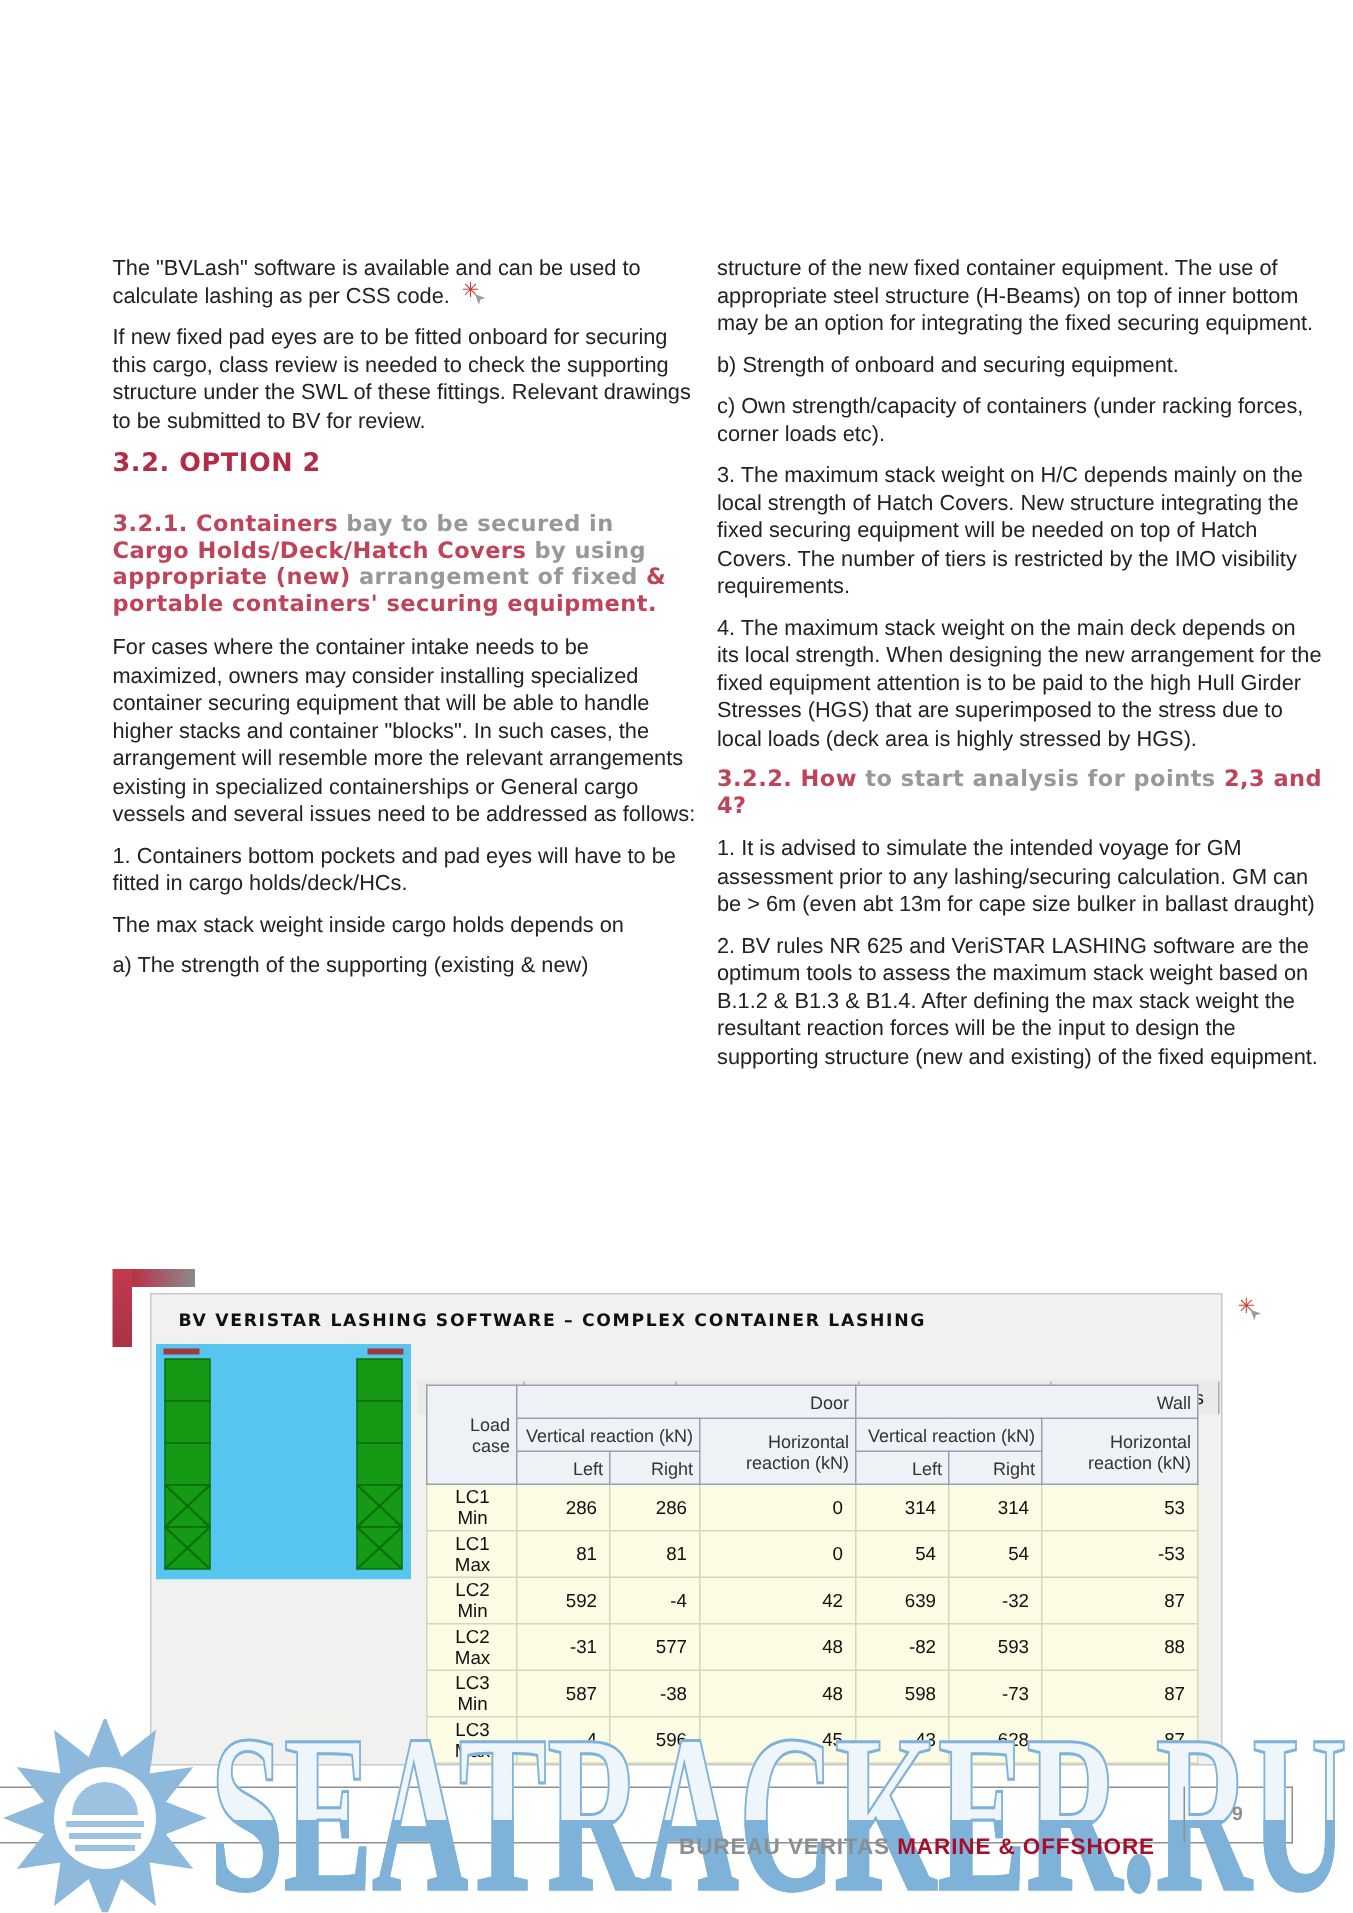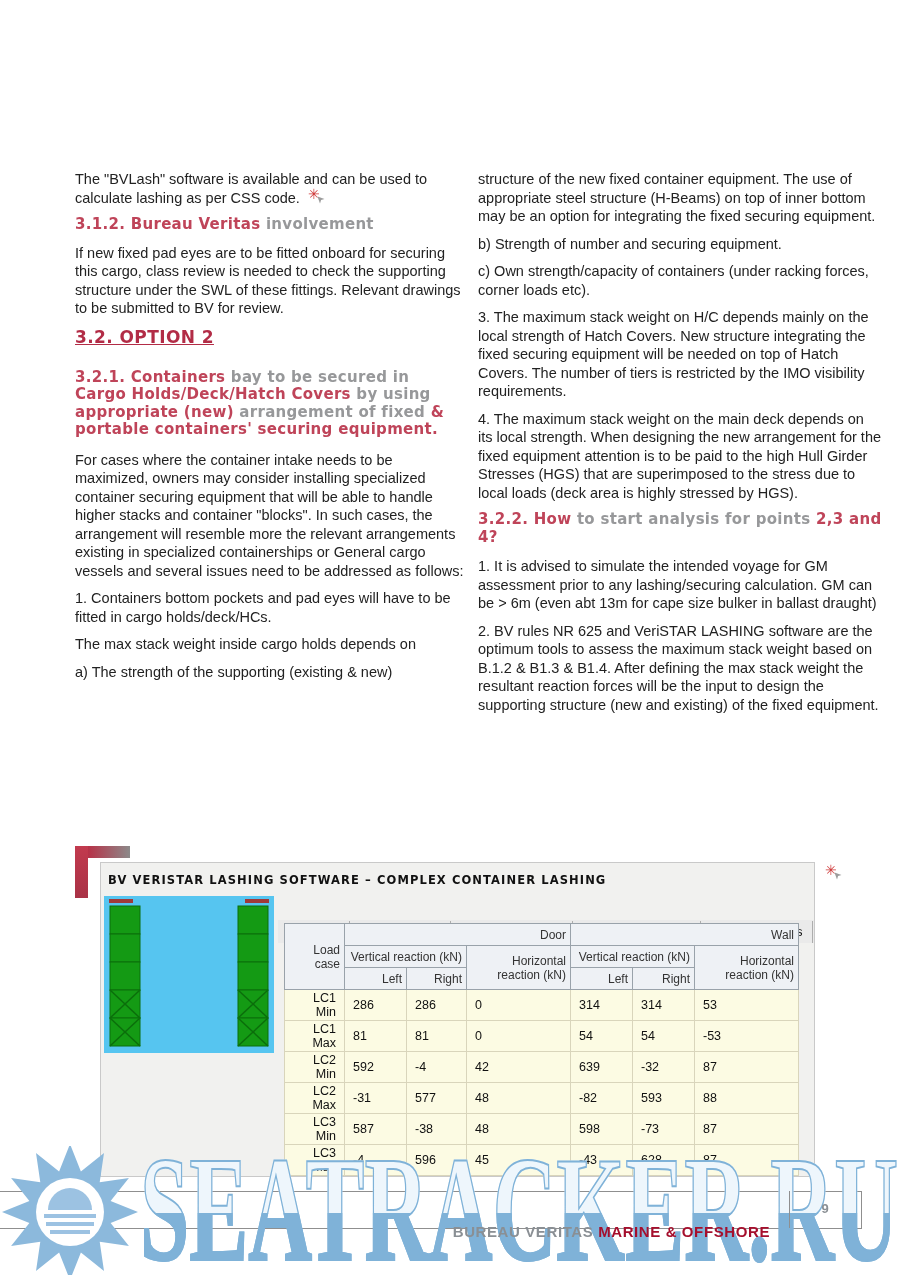--- a/index.html
+++ b/index.html
@@ -9,53 +9,53 @@
   .col{position:absolute;top:170px;}
   .col-left{left:75px;width:389px;}
   .col-right{left:478px;width:404px;}
   p.para{margin:0 0 9px 0;font-size:14.5px;line-height:18.5px;color:#222;}
   .mb-19{margin-bottom:19px}.mb-28{margin-bottom:28px}.mb-32{margin-bottom:32px}
   .ind{margin-left:22px;}
   .h-sub{font-family:"DejaVu Sans","Liberation Sans",sans-serif;font-weight:bold;
          font-size:15px;line-height:17.5px;letter-spacing:.3px;margin:0 0 10px 0;}
   .hr{color:#bf4459}.hg{color:#97989a}
   .h-section{font-family:"DejaVu Sans","Liberation Sans",sans-serif;font-weight:bold;
-             color:#b22c46;font-size:17px;letter-spacing:.4px;margin:6px 0 22px 0;text-decoration:underline;}
+             color:#b22c46;font-size:17px;letter-spacing:.4px;margin:6px 0 22px 0;}
   .mb-11{margin-bottom:11px}.mb-12{margin-bottom:12px}
   
   .click-icon{position:relative;display:inline-block;width:18px;height:16px;vertical-align:-3px;margin-left:8px;}
   .click-icon .star{position:absolute;left:0;top:-3px;color:#cf3a3a;font-size:14px;line-height:14px;}
   .click-icon .ptr{position:absolute;left:8px;top:4px;color:#9c9c9c;font-size:10px;line-height:10px;
                    display:inline-block;transform:rotate(-135deg);}
   .fig-click{position:absolute;left:817px;top:866px;}
   
   .cm-v{position:absolute;left:75px;top:846px;width:13px;height:52px;
         background:linear-gradient(180deg,#c23a4e,#a93246);}
   .cm-h{position:absolute;left:88px;top:846px;width:42px;height:12px;
         background:linear-gradient(90deg,#b73248,#8c8a8a);}
   .figure{position:absolute;left:100px;top:862px;width:713px;height:313px;
           background:#f1f1ef;border:1px solid #c9c9c9;overflow:hidden;}
-  .fig-title{position:absolute;left:7px;top:10px;font-family:"DejaVu Sans","Liberation Sans",sans-serif;
+  .fig-title{position:absolute;left:18px;top:10px;font-family:"DejaVu Sans","Liberation Sans",sans-serif;
              font-weight:bold;font-size:11.5px;letter-spacing:1.1px;color:#111;}
   .diagram{position:absolute;left:3px;top:33px;width:170px;height:157px;}
   .tabbar{position:absolute;left:177px;top:37px;width:536px;height:23px;background:#eaeaea;
           display:flex;align-items:center;overflow:hidden;white-space:nowrap;margin-top:20px;}
   .tab{padding:0 9px;border-right:1px solid #adadad;font-size:12.5px;color:#111;line-height:22px;
        display:flex;align-items:center;}
   .vicon{display:inline-block;width:13px;height:13px;border:1.5px solid #4a4a4a;border-radius:50%;
          color:#169a16;font-weight:bold;font-size:9px;line-height:12px;text-align:center;
          margin-right:6px;background:#fff;flex:none;}
   
   .rtable{position:absolute;left:183px;top:60px;border-collapse:collapse;table-layout:fixed;
           border:1px solid #99a2aa;}
   .rtable th{background:#eef1f5;border:1px solid #99a2aa;font-weight:normal;font-size:12px;
              color:#333;padding:1px 4px;text-align:right;height:19px;}
   .rtable td{background:#fcfbe3;border:1px solid #d9d5bb;font-size:12.5px;color:#111;
-             padding:1px 8px;height:19px;}
-  .rtable td.rl{text-align:right;padding-left:9px;}
+             padding:1px 8px;text-align:right;height:19px;}
+  .rtable td.rl{text-align:center;padding-left:9px;}
   
   .footer-rule{position:absolute;left:0;top:1191px;width:861px;height:36px;z-index:30;
                border-top:1px solid #8f8f8f;border-bottom:1px solid #8f8f8f;border-right:1px solid #8f8f8f;}
   .footer-divider{position:absolute;left:789px;top:1191px;width:1px;height:37px;background:#8f8f8f;z-index:50;}
   .footer-brand{position:absolute;right:132px;top:1223px;z-index:50;font-weight:bold;font-size:15px;
                 letter-spacing:.6px;white-space:nowrap;}
   .fb-gray{color:#8a8f94}.fb-red{color:#a50f2d}
   .page-num{position:absolute;left:789px;top:1201px;width:72px;text-align:center;z-index:50;
             font-weight:bold;font-size:13px;color:#8a8f94;}
   
@@ -72,37 +72,36 @@
   }
 </style>
 </head>
 <body>
 
 <div class="page">
 
   <div class="col col-left">
     <p class="para mb-19"><span>The "BVLash" software is available and can be used to calculate lashing as per CSS code.</span><span class="click-icon"><span class="star">✳</span><span class="ptr">➤</span></span></p>
 
-    <h3 class="h-sub"><span class="hr">3.1.2. Bureau Veritas </span><span class="hg">involvement</span></h3>
 
     <p class="para mb-28">If new fixed pad eyes are to be fitted onboard for securing this cargo, class review is needed to check the supporting structure under the SWL of these fittings. Relevant drawings to be submitted to BV for review.</p>
 
     <h2 class="h-section">3.2. OPTION 2</h2>
 
     <h3 class="h-sub mb-12"><span class="hr">3.2.1. Containers </span><span class="hg">bay to be secured in </span><span class="hr">Cargo Holds/Deck/Hatch Covers </span><span class="hg">by using </span><span class="hr">appropriate (new) </span><span class="hg">arrangement of fixed </span><span class="hr">&amp; portable containers' securing equipment.</span></h3>
 
     <p class="para">For cases where the container intake needs to be maximized, owners may consider installing specialized container securing equipment that will be able to handle higher stacks and container "blocks". In such cases, the arrangement will resemble more the relevant arrangements existing in specialized containerships or General cargo vessels and several issues need to be addressed as follows:</p>
     <p class="para ind">1. Containers bottom pockets and pad eyes will have to be fitted in cargo holds/deck/HCs.</p>
     <p class="para ind">The max stack weight inside cargo holds depends on</p>
     <p class="para ind">a) The strength of the supporting (existing &amp; new)</p>
   </div>
 
   <div class="col col-right">
     <p class="para ind">structure of the new fixed container equipment. The use of appropriate steel structure (H-Beams) on top of inner bottom may be an option for integrating the fixed securing equipment.</p>
-    <p class="para ind">b) Strength of number and securing equipment.</p>
+    <p class="para ind">b) Strength of onboard and securing equipment.</p>
     <p class="para ind">c) Own strength/capacity of containers (under racking forces, corner loads etc).</p>
     <p class="para ind">3. The maximum stack weight on H/C depends mainly on the local strength of Hatch Covers. New structure integrating the fixed securing equipment will be needed on top of Hatch Covers. The number of tiers is restricted by the IMO visibility requirements.</p>
     <p class="para ind mb-32">4. The maximum stack weight on the main deck depends on its local strength. When designing the new arrangement for the fixed equipment attention is to be paid to the high Hull Girder Stresses (HGS) that are superimposed to the stress due to local loads (deck area is highly stressed by HGS).</p>
 
     <h3 class="h-sub mb-11"><span class="hr">3.2.2. How </span><span class="hg">to start analysis for points </span><span class="hr">2,3 and 4?</span></h3>
 
     <p class="para ind">1. It is advised to simulate the intended voyage for GM assessment prior to any lashing/securing calculation. GM can be &gt; 6m (even abt 13m for cape size bulker in ballast draught)</p>
     <p class="para ind">2. BV rules NR 625 and VeriSTAR LASHING software are the optimum tools to assess the maximum stack weight based on B.1.2 &amp; B1.3 &amp; B1.4. After defining the max stack weight the resultant reaction forces will be the input to design the supporting structure (new and existing) of the fixed equipment.</p>
   </div>
 

